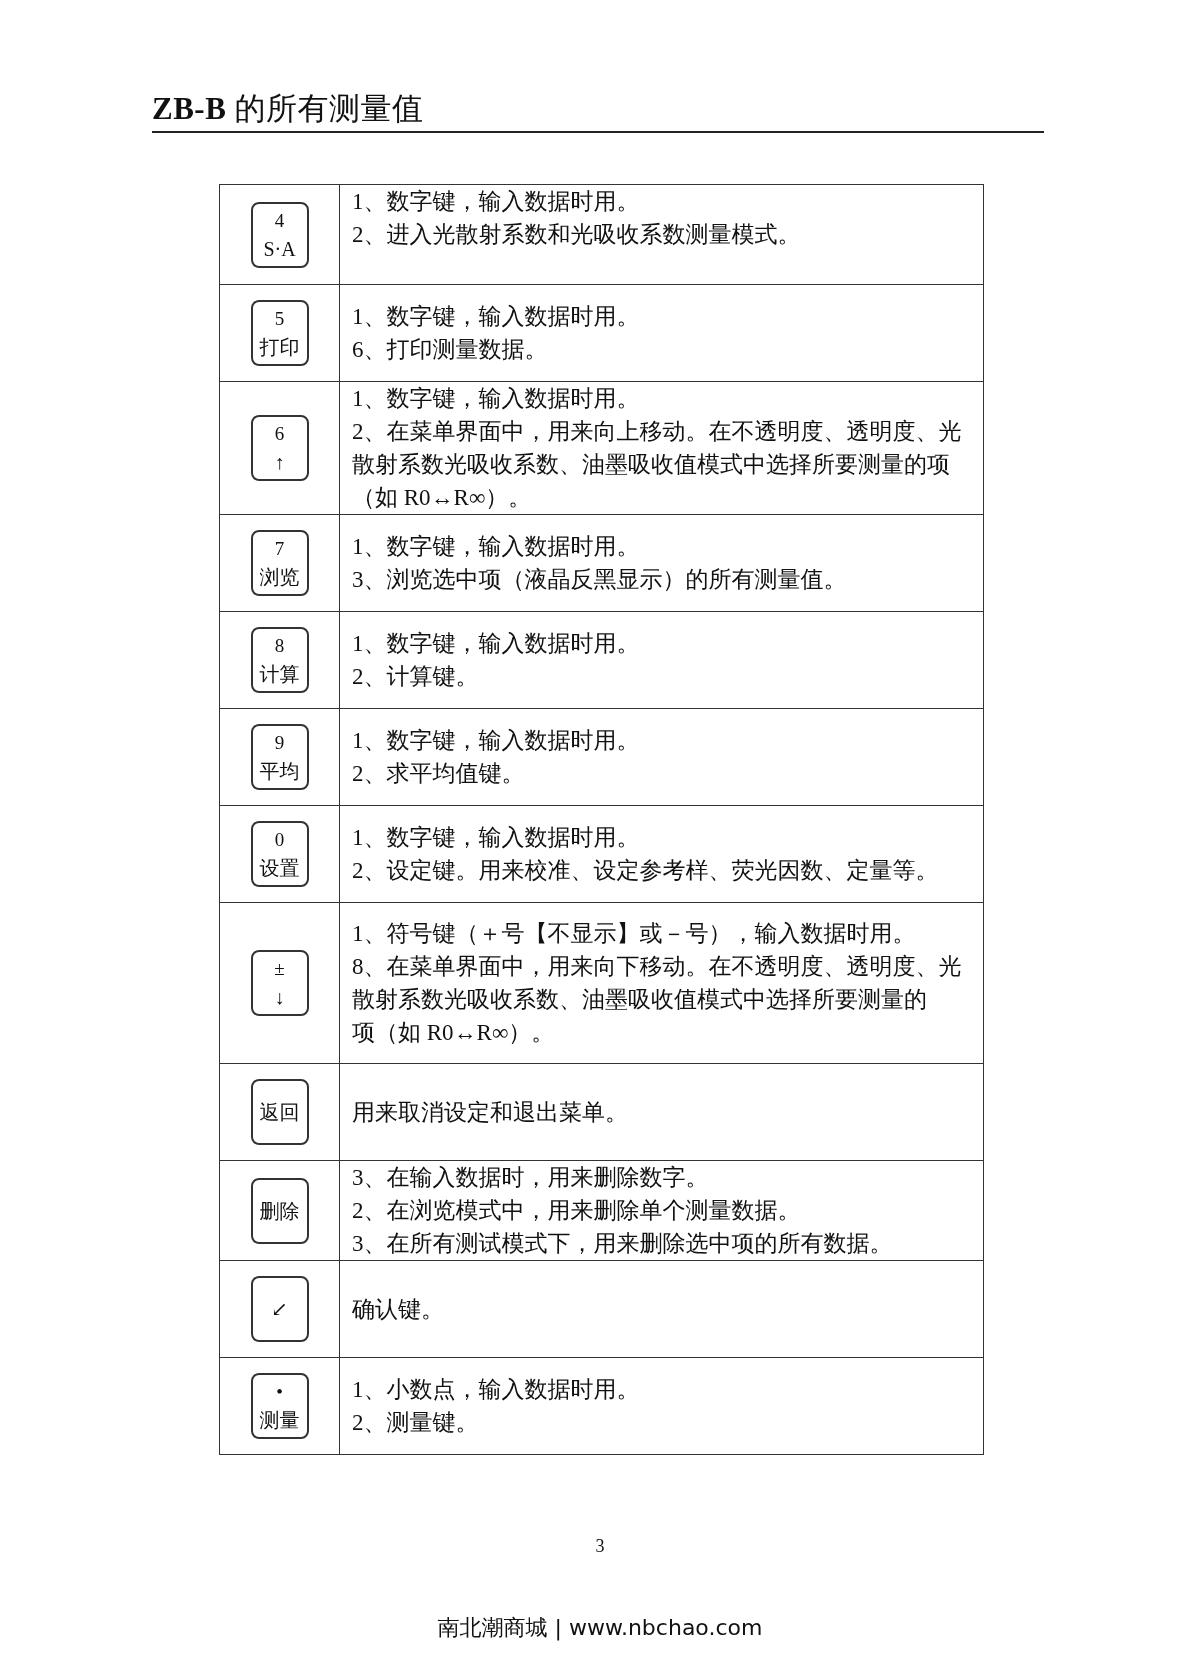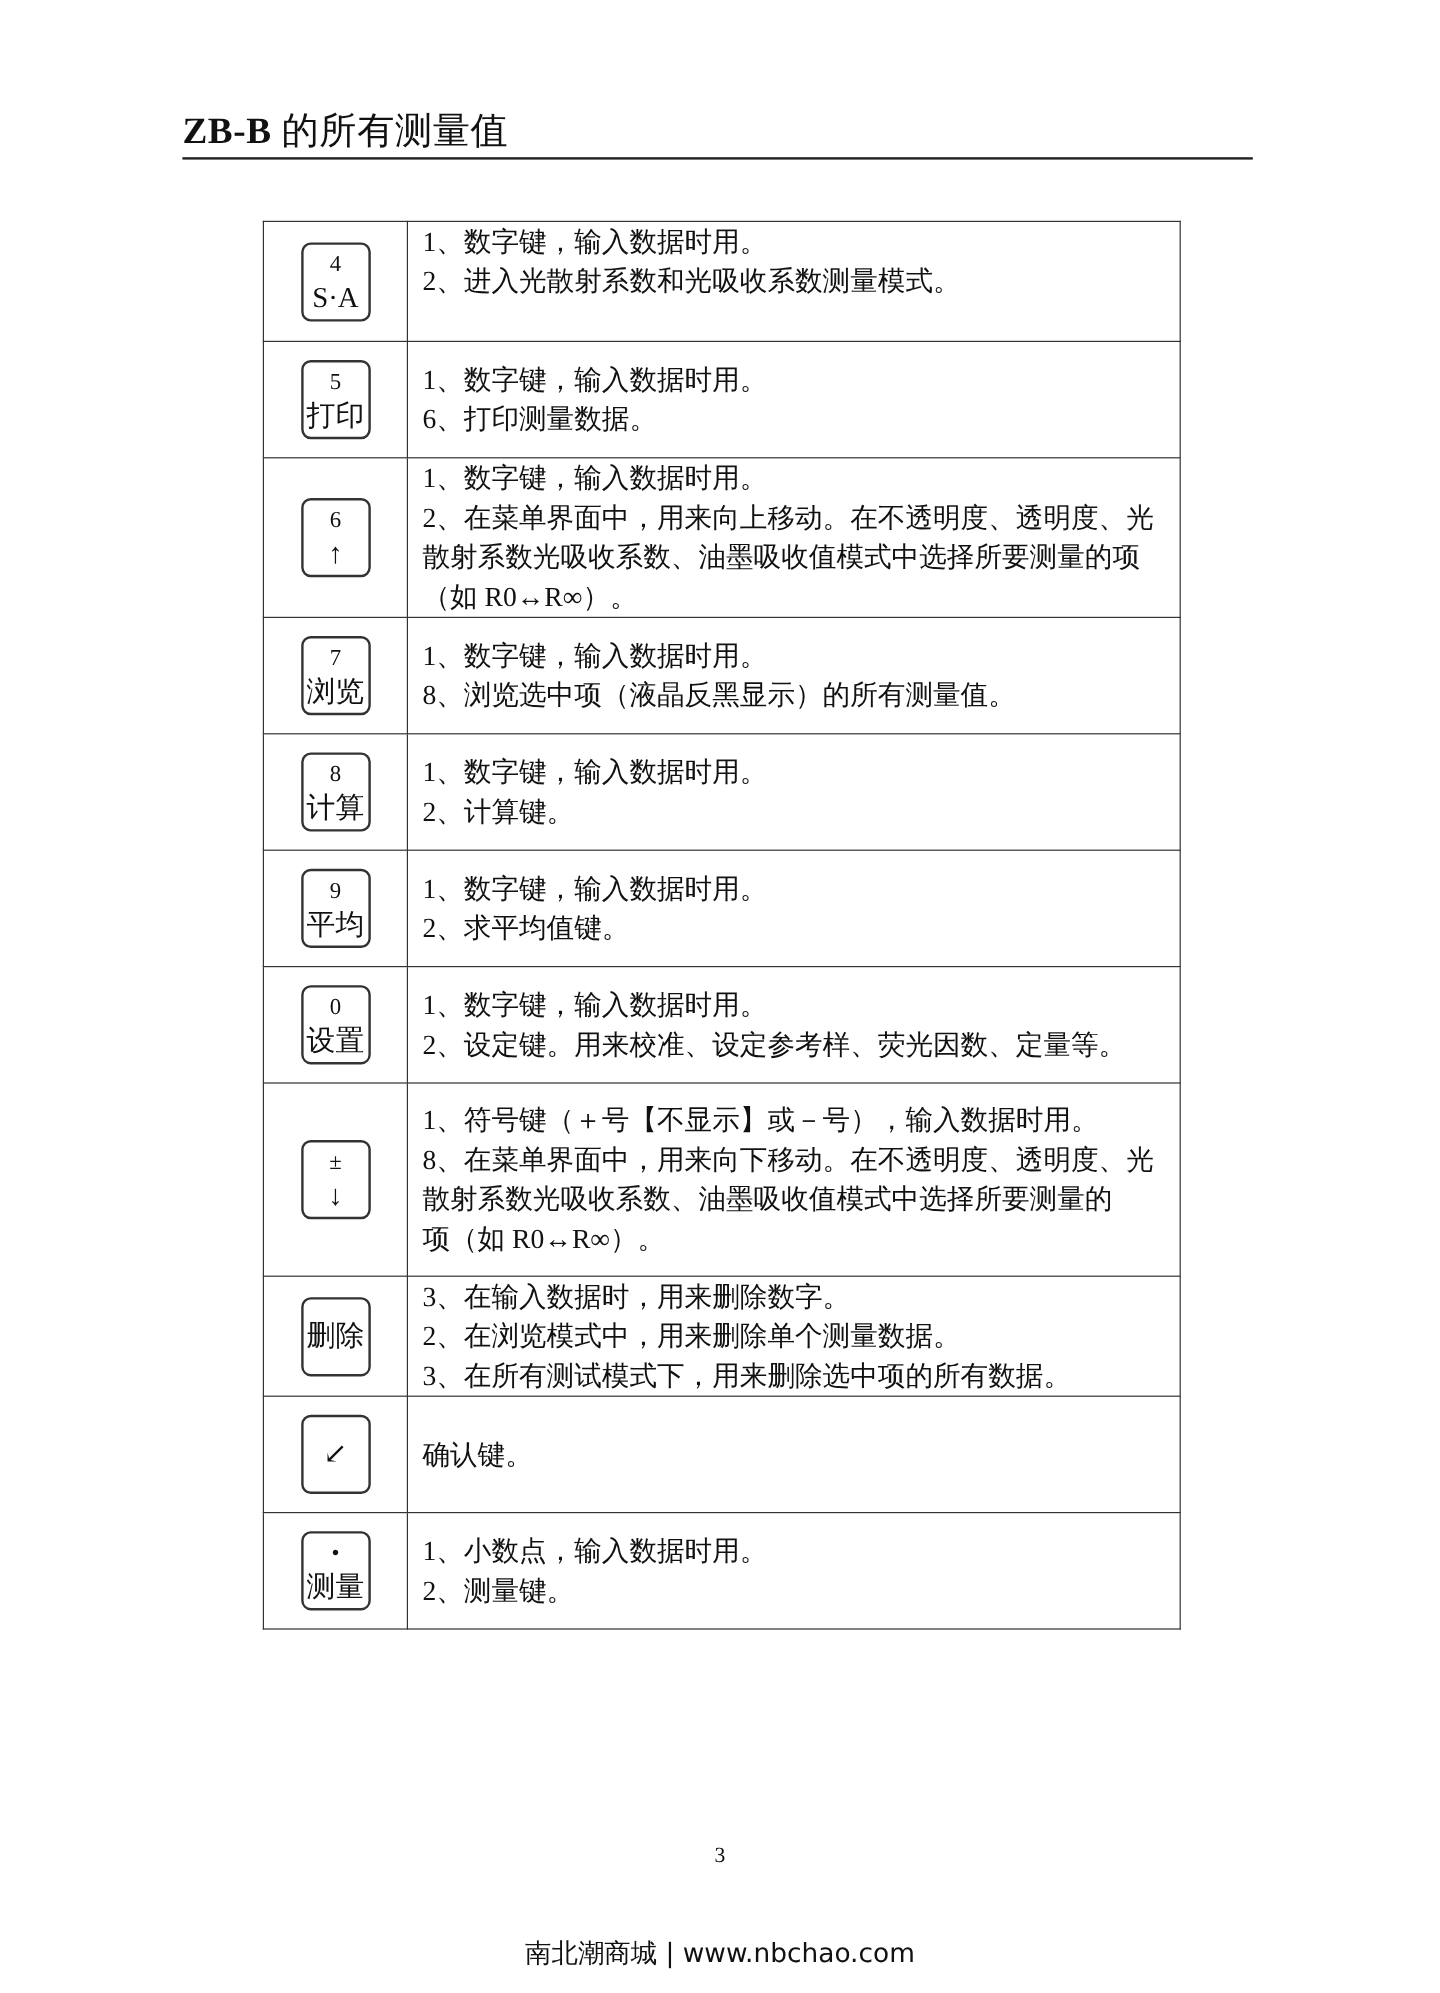--- a/index.html
+++ b/index.html
@@ -9,21 +9,21 @@
     .header-title .zh { font-weight: normal; }
     .header-rule { position: absolute; left: 152px; top: 131px; width: 892px; height: 2px; background: #222; }
     table.keys { position: absolute; left: 219px; top: 184px; width: 765px; border-collapse: collapse; }
     table.keys td { border: 1.5px solid #333; vertical-align: middle; padding: 0; }
     td.key-cell { width: 119px; text-align: center; }
     td.desc-cell { padding: 4px 12px 4px 12px; font-size: 23px; line-height: 33px; }
     .keycap { display: inline-flex; flex-direction: column; align-items: center; justify-content: center;
               width: 58px; height: 66px; border: 2px solid #333; border-radius: 8px; box-sizing: border-box;
               font-size: 19px; line-height: 28px; }
     .keycap .top { font-size: 19px; }
-    .keycap .bottom { font-size: 24px; }
+    .keycap .bottom { font-size: 20px; }
     .keycap.single { font-size: 20px; }
     .desc-line { display: block; margin-left: 12px; }
     .page-number { position: absolute; left: 0; width: 1200px; top: 1536px; text-align: center; font-size: 18px; }
     .footer-brand { position: absolute; left: 0; width: 1200px; top: 1613px; text-align: center;
                     font-family: "DejaVu Sans", "Liberation Sans", sans-serif; font-size: 22px; color: #111; }
   </style>
 </head>
 <body>
 
 <div class="header-title">
@@ -65,21 +65,21 @@
           <span class="desc-line">2、在菜单界面中，用来向上移动。在不透明度、透明度、光散射系数光吸收系数、油墨吸收值模式中选择所要测量的项（如 R0↔R∞）。</span>
         </td>
       </tr>
       <tr style="height: 97px;">
         <td class="key-cell"><div class="keycap">
             <span class="top">7</span>
             <span class="bottom">浏览</span>
           </div></td>
         <td class="desc-cell">
           <span class="desc-line">1、数字键，输入数据时用。</span>
-          <span class="desc-line">8、浏览选中项（液晶反黑显示）的所有测量值。</span>
+          <span class="desc-line">3、浏览选中项（液晶反黑显示）的所有测量值。</span>
         </td>
       </tr>
       <tr style="height: 97px;">
         <td class="key-cell"><div class="keycap">
             <span class="top">8</span>
             <span class="bottom">计算</span>
           </div></td>
         <td class="desc-cell">
           <span class="desc-line">1、数字键，输入数据时用。</span>
           <span class="desc-line">2、计算键。</span>
@@ -111,20 +111,28 @@
             <span class="bottom">↓</span>
           </div></td>
         <td class="desc-cell">
           <span class="desc-line">1、符号键（＋号【不显示】或－号），输入数据时用。</span>
           <span class="desc-line">8、在菜单界面中，用来向下移动。在不透明度、透明度、光散射系数光吸收系数、油墨吸收值模式中选择所要测量的</span>
           <span class="desc-line">项（如 R0↔R∞）。</span>
         </td>
       </tr>
       <tr style="height: 97px;">
         <td class="key-cell"><div class="keycap single">
+            <span class="bottom">返回</span>
+          </div></td>
+        <td class="desc-cell">
+          <span class="desc-line">用来取消设定和退出菜单。</span>
+        </td>
+      </tr>
+      <tr style="height: 97px;">
+        <td class="key-cell"><div class="keycap single">
             <span class="bottom">删除</span>
           </div></td>
         <td class="desc-cell">
           <span class="desc-line">3、在输入数据时，用来删除数字。</span>
           <span class="desc-line">2、在浏览模式中，用来删除单个测量数据。</span>
           <span class="desc-line">3、在所有测试模式下，用来删除选中项的所有数据。</span>
         </td>
       </tr>
       <tr style="height: 97px;">
         <td class="key-cell"><div class="keycap single">

